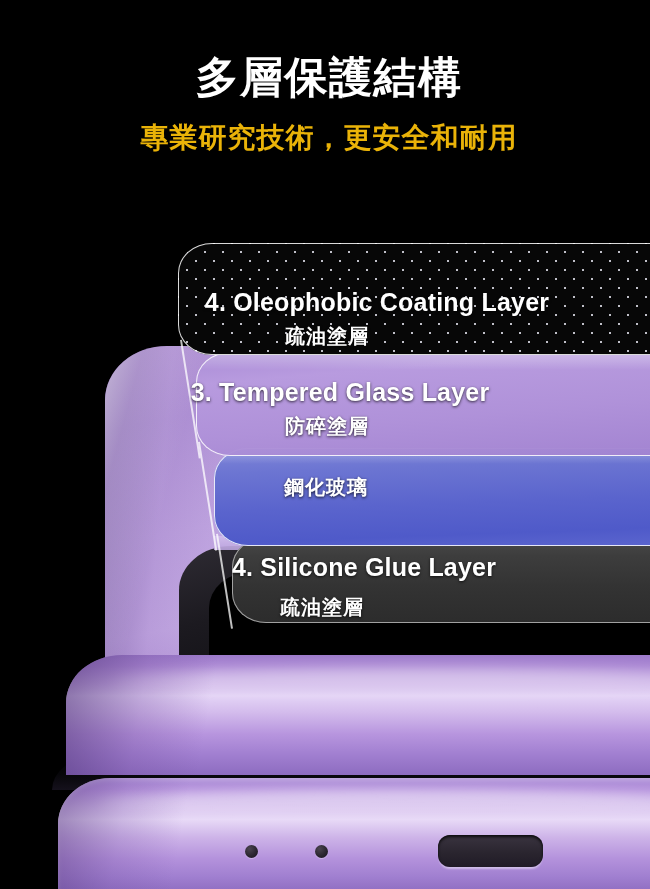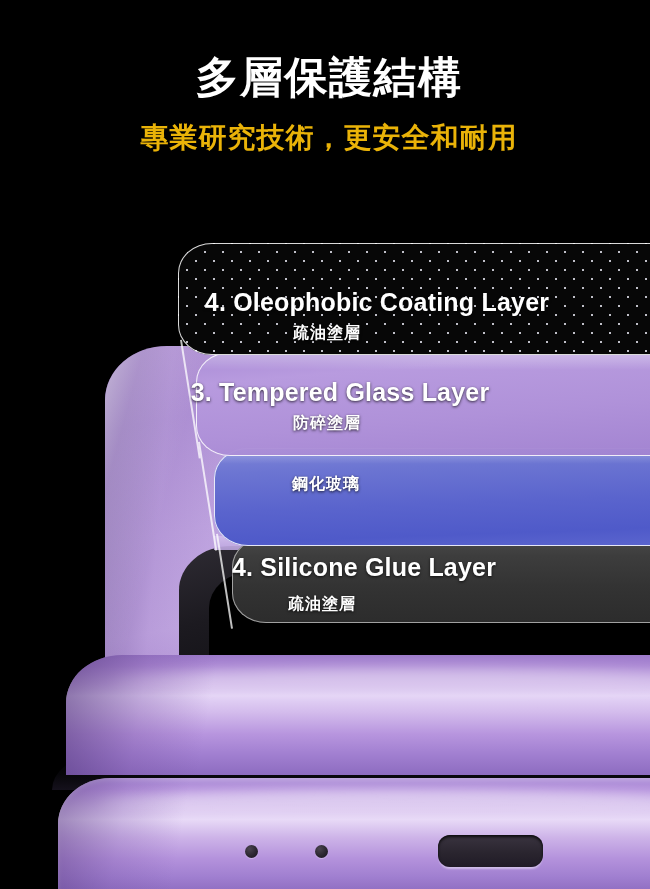--- a/index.html
+++ b/index.html
@@ -338,21 +338,21 @@
     display:block;
     font-size:25px;
     font-weight:700;
     color:#ffffff;
     letter-spacing:.2px;
     text-shadow:0 1px 3px rgba(0,0,0,.75);
     padding-right:8px;
   }
   .layer-label .zh{
     display:block;
-    font-size:16px;
+    font-size:20px;
     font-weight:600;
     color:#ffffff;
     letter-spacing:1px;
     margin-top:6px;
     text-shadow:0 1px 3px rgba(0,0,0,.8);
     padding-right:20px;
   }
   #label-4{ top:288px; }
   #label-4 .en{ padding-left:112px; }
   #label-4 .zh{ padding-left:24px; }

